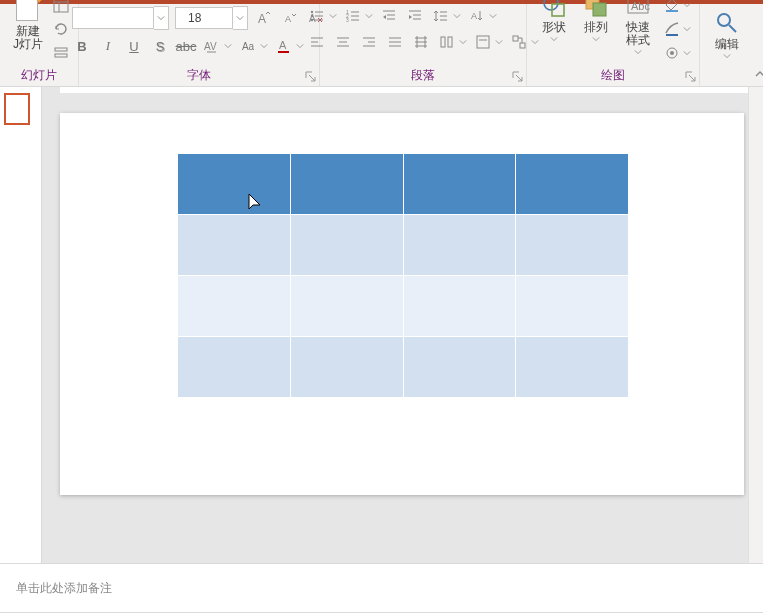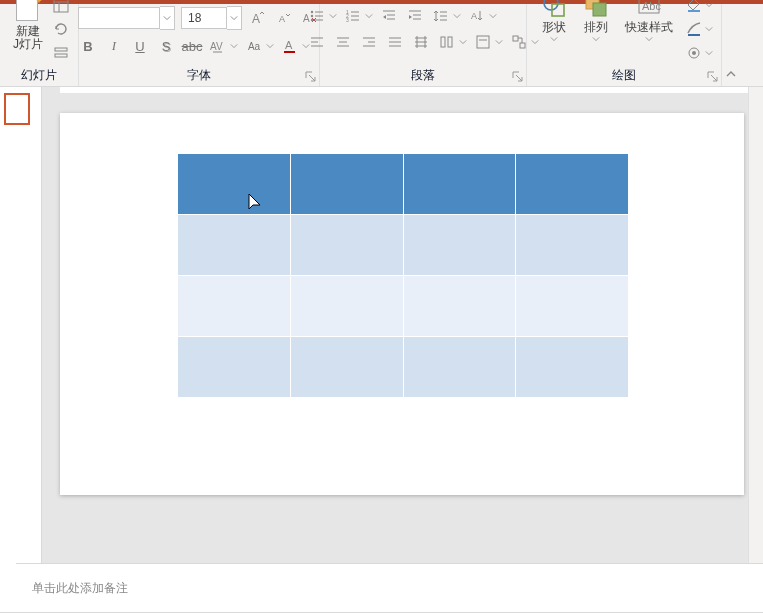--- a/index.html
+++ b/index.html
@@ -1,29 +1,29 @@
 <!DOCTYPE html>
 <html><head>
 <meta charset="utf-8">
 <style>
   html, body { margin:0; padding:0; font-family:"Microsoft YaHei","Segoe UI",sans-serif; font-size:12px; color:#444; background:#fff; }
   .top-strip { height:4px; background:#b7472a; }
   .ribbon { background:#f3f2f1; border-bottom:1px solid #d9d9d9; display:flex; align-items:stretch; height:82px; }
   .group { border-right:1px solid #e0e0e0; padding:0 8px 2px 8px; display:flex; flex-direction:column; align-items:center; justify-content:flex-end; position:relative; }
   .group-top { flex:1; display:flex; align-items:flex-start; padding-top:4px; }
-  .group-label { font-size:12px; color:#0f172a; padding-top:4px; }
+  .group-label { font-size:12px; color:#701a75; padding-top:4px; }
   .rows { display:flex; flex-direction:column; gap:6px; padding-top:2px; }
   .row { display:flex; align-items:center; gap:6px; }
   .icon-btn, .bigbtn { color:#777; display:inline-flex; align-items:center; justify-content:center; }
   .icon-btn { width:20px; height:20px; }
   .icon-btn svg { width:16px; height:16px; }
   .dd-chev { display:inline-flex; align-items:center; margin-left:-4px; }
   .dd-chev svg { width:8px; height:8px; }
   .font-name { width:80px; height:20px; background:#fff; border:1px solid #c8c8c8; }
-  .font-size { width:32px; height:20px; background:#fff; border:1px solid #c8c8c8; display:flex; align-items:center; padding:0 6px; font-size:12px; color:#444; }
+  .font-size { width:32px; height:20px; background:#fff; border:1px solid #c8c8c8; display:flex; align-items:center; padding:0 12px; font-size:12px; color:#444; }
   .font-sel { display:flex; align-items:center; }
   .sel-arrow { width:14px; height:22px; border:1px solid #c8c8c8; border-left:none; background:#fff; display:flex; align-items:center; justify-content:center; }
   .sel-arrow svg { width:8px; height:8px; }
   .bold-i { font-weight:bold; font-size:13px; }
   .italic-i { font-style:italic; font-size:13px; font-family:"Times New Roman",serif; }
   .uline-i { text-decoration:underline; font-size:13px; }
   .strike-i { font-size:13px; }
   .dialog-launcher { position:absolute; right:2px; bottom:3px; width:12px; height:12px; color:#999; }
   .dialog-launcher svg { width:12px; height:12px; }
   .bigbtn { flex-direction:column; gap:2px; padding:2px 6px; }
@@ -44,21 +44,21 @@
   .slide { background:#fff; width:684px; height:382px; margin:0 auto; box-shadow:0 1px 4px rgba(0,0,0,.25); position:relative; }
   .tbl { position:absolute; left:117px; top:40px; width:452px; border-collapse:collapse; }
   .tbl td { border:1px solid #fff; height:58px; }
   .hrow td { background:#4a89c2; }
   .r-even td { background:#d2e0ef; }
   .r-odd td { background:#e9eff8; }
   .cursor { position:absolute; left:188px; top:80px; color:#000; }
   .cursor svg { width:14px; height:20px; }
   .sb-v { width:14px; background:#f3f2f1; border-left:1px solid #e0e0e0; }
 
-  .notes { border-top:1px solid #d9d9d9; padding:12px 16px; color:#888; background:#fff; height:24px; display:flex; align-items:center;margin-left:16px; }
+  .notes { border-top:1px solid #d9d9d9; padding:12px 16px; color:#888; background:#fff; height:24px; display:flex; align-items:center; }
 
   .status { border-top:1px solid #d9d9d9; height:20px; display:flex; align-items:center; font-size:11px; color:#666; background:#f3f2f1; padding:0 4px; gap:8px; }
   .status .spacer { flex:1; }
 
   
   .new-slide-ico { width:32px; height:30px; position:relative; }
   .new-slide-ico .pg { position:absolute; left:4px; top:2px; width:20px; height:24px; background:#fff; border:1px solid #b0b0b0; }
   .new-slide-ico .star { position:absolute; right:0; top:0; color:#e8a33d; font-size:12px; }
 </style>
 </head>
@@ -419,20 +419,35 @@
           </div>
       </div>
     </div>
     <div class="group-label">绘图</div>
     <span class="dialog-launcher"><svg viewBox="0 0 12 12">
           <path d="M1 1h6M1 1v6" stroke="#999" fill="none"></path>
           <path d="M4 4l6 6M10 6v4h-4" stroke="#999" fill="none"></path>
         </svg></span>
   </div>
 
+  <div class="group" style="width:48px;border-right:none">
+    <div class="group-top">
+      <div class="bigbtn">
+        <svg class="big" viewBox="0 0 26 26">
+            <circle cx="10" cy="10" r="6" fill="none" stroke="#4a7fb0" stroke-width="2"></circle>
+            <line x1="15" y1="15" x2="22" y2="22" stroke="#4a7fb0" stroke-width="2"></line>
+          </svg>
+        <span class="lbl">编辑</span>
+        <svg viewBox="0 0 10 6" width="8" height="6">
+            <path d="M1 1l4 4 4-4" fill="none" stroke="#888"></path>
+          </svg>
+      </div>
+    </div>
+    <div class="group-label">&nbsp;</div>
+  </div>
 
   <div class="collapse-caret">
     <svg viewBox="0 0 12 12">
         <path d="M2 8l4-4 4 4" fill="none" stroke="#888" stroke-width="1.4"></path>
       </svg>
   </div>
 </div>
 
 <div class="work">
   <div class="thumb-col">

